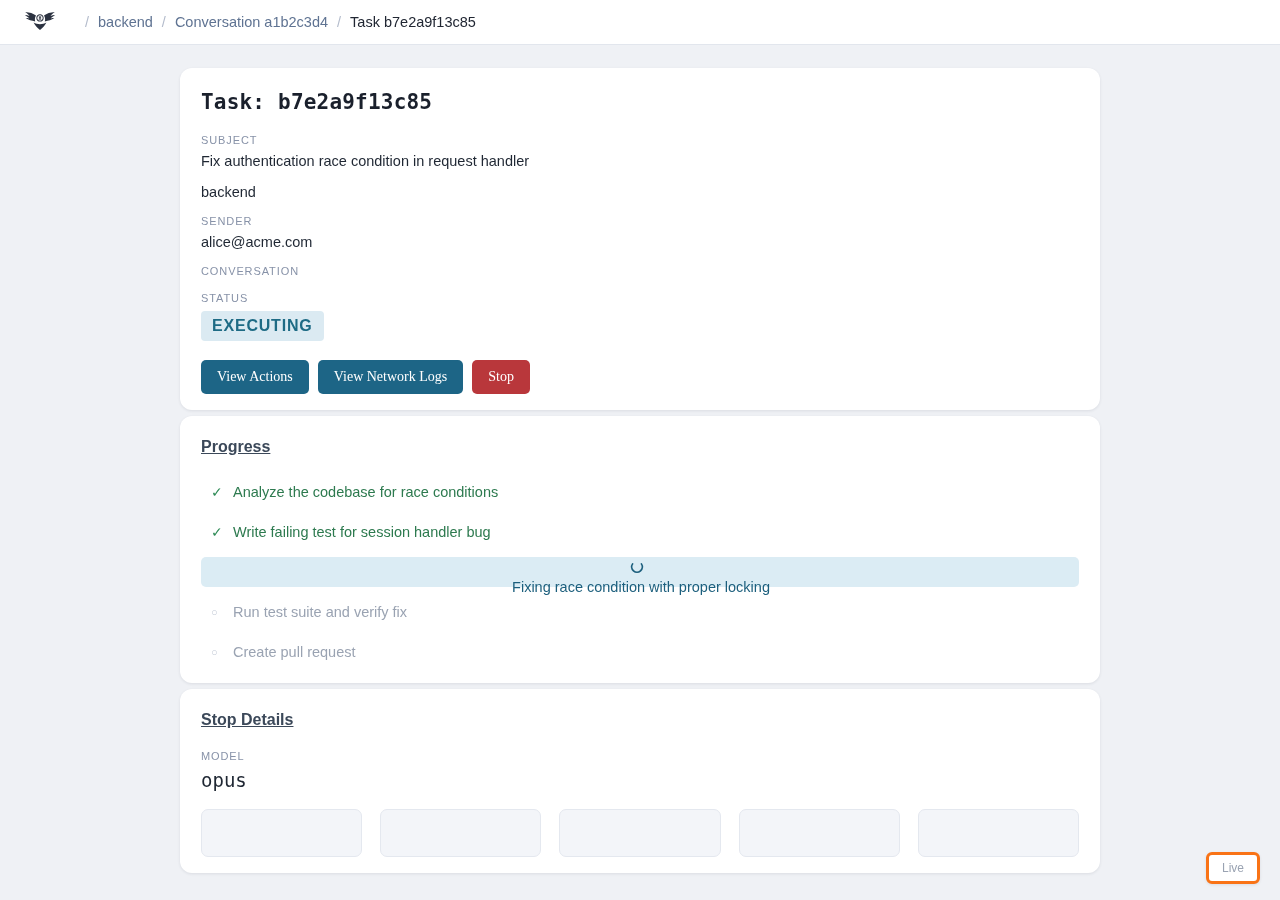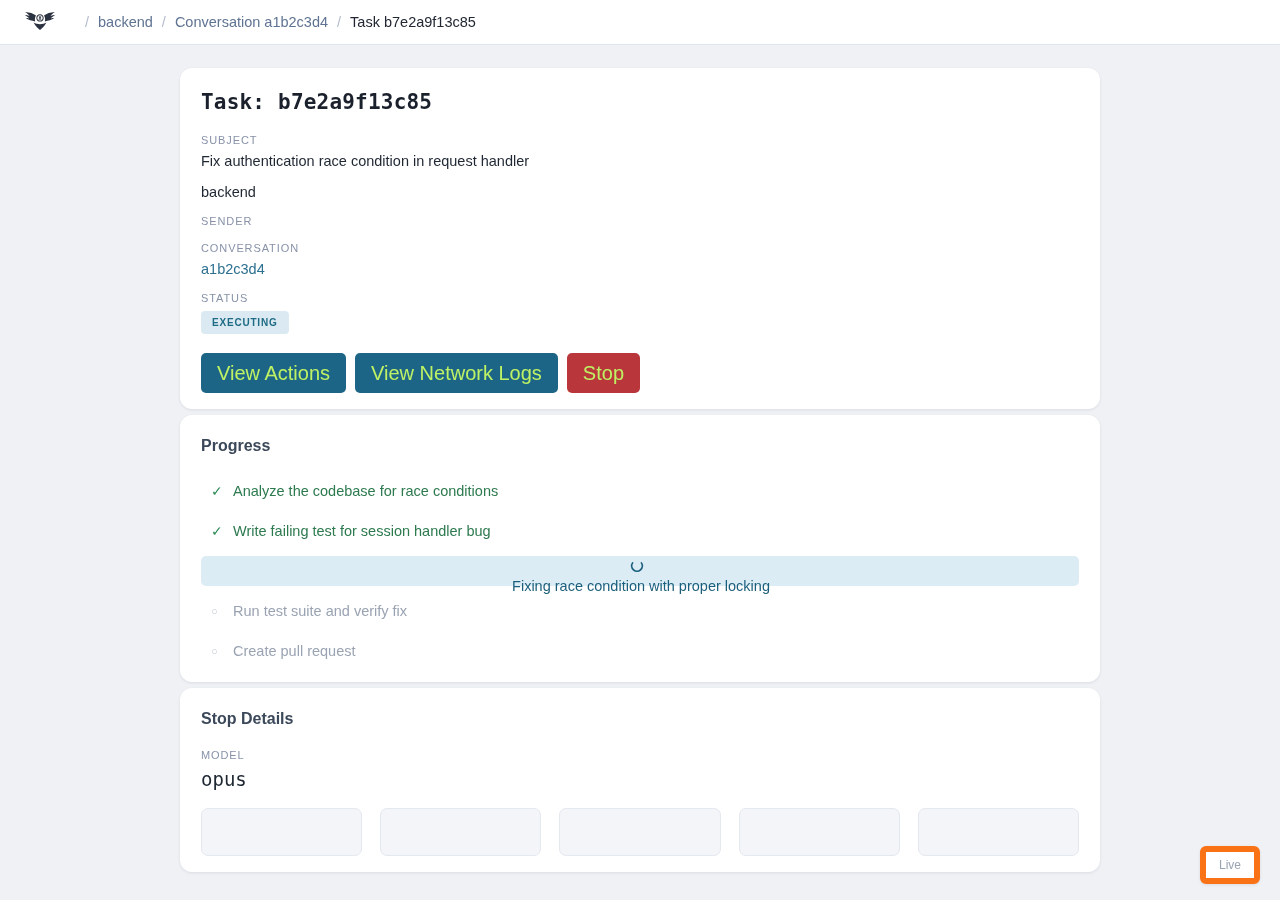--- a/index.html
+++ b/index.html
@@ -100,53 +100,54 @@
 
   .field-value.link {
     color: #2c6f91;
     cursor: pointer;
   }
 
   .badge {
     display: inline-block;
     background: #dbeaf2;
     color: #1e6b85;
-    font-size: 10px;
+    font-size: 16px;
     font-weight: bold;
     letter-spacing: 0.8px;
     padding: 6px 11px;
     border-radius: 4px;
   }
 
   .btn-row {
     display: flex;
     gap: 9px;
     margin-top: 19px;
   }
 
   .btn {
     border: none;
     border-radius: 5px;
-    font-family: Liberation Sans, sans-serif;
-    font-size: 20px;
-    color: #bef264;
+    font-family: Liberation Serif, serif;
+    font-size: 14px;
+    color: #ffffff;
     padding: 10px 16px;
     cursor: pointer;
     line-height: 1;
   }
 
   .btn-primary { background: #1d6586; }
   .btn-danger  { background: #b9373b; }
 
   
   .card-heading {
     font-size: 16px;
     font-weight: bold;
     color: #3b4859;
     margin-bottom: 21px;
+    text-decoration: underline;
   }
 
   .steps { display: flex; flex-direction: column; }
 
   .step {
     display: flex;
     align-items: center;
     height: 30px;
     padding: 0 8px 0 10px;
     margin-bottom: 10px;
@@ -198,21 +199,21 @@
     border: 1px solid #e4e8ef;
     border-radius: 7px;
   }
 
   
   .live-badge {
     position: absolute;
     right: 20px;
     bottom: 16px;
     background: #ffffff;
-    border: 6px solid #f97316;
+    border: 3px solid #f97316;
     border-radius: 6px;
     box-shadow: 0 1px 3px rgba(40, 50, 70, 0.10);
     color: #9aa3b2;
     font-size: 12px;
     padding: 6px 13px;
   }
 </style>
 </head>
 <body>
 
@@ -251,25 +252,25 @@
       <div class="field-label">SUBJECT</div>
       <div class="field-value">Fix authentication race condition in request handler</div>
     </div>
 
     <div class="field">
       <div class="field-value">backend</div>
     </div>
 
     <div class="field">
       <div class="field-label">SENDER</div>
+      <div class="field-value">alice@acme.com</div>
     </div>
 
     <div class="field">
       <div class="field-label">CONVERSATION</div>
-      <div class="field-value link">a1b2c3d4</div>
     </div>
 
     <div class="field">
       <div class="field-label">STATUS</div>
       <span class="badge">EXECUTING</span>
     </div>
 
     <div class="btn-row">
       <button class="btn btn-primary">View Actions</button>
       <button class="btn btn-primary">View Network Logs</button>

